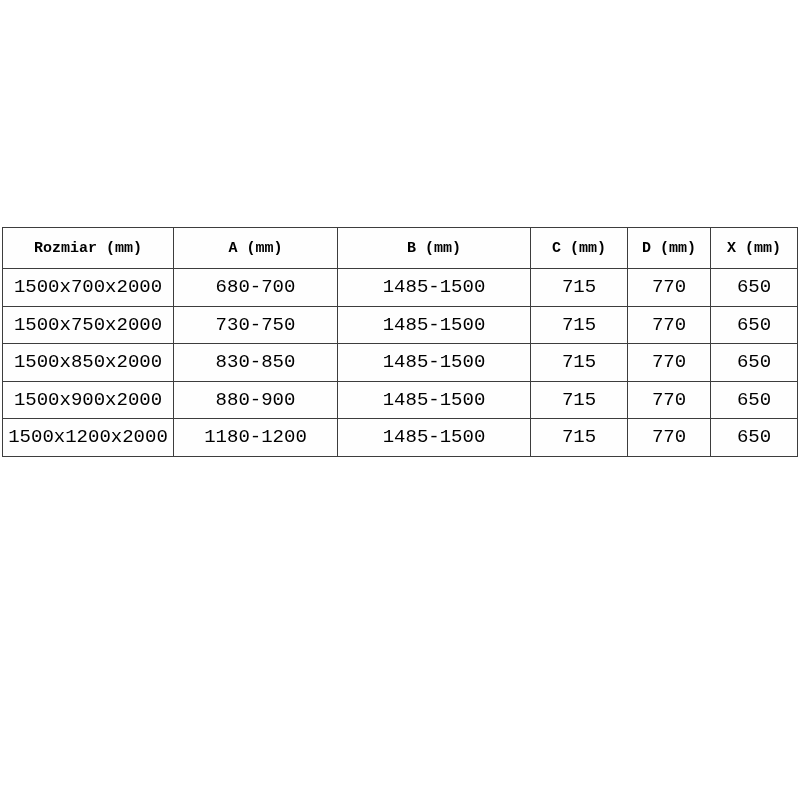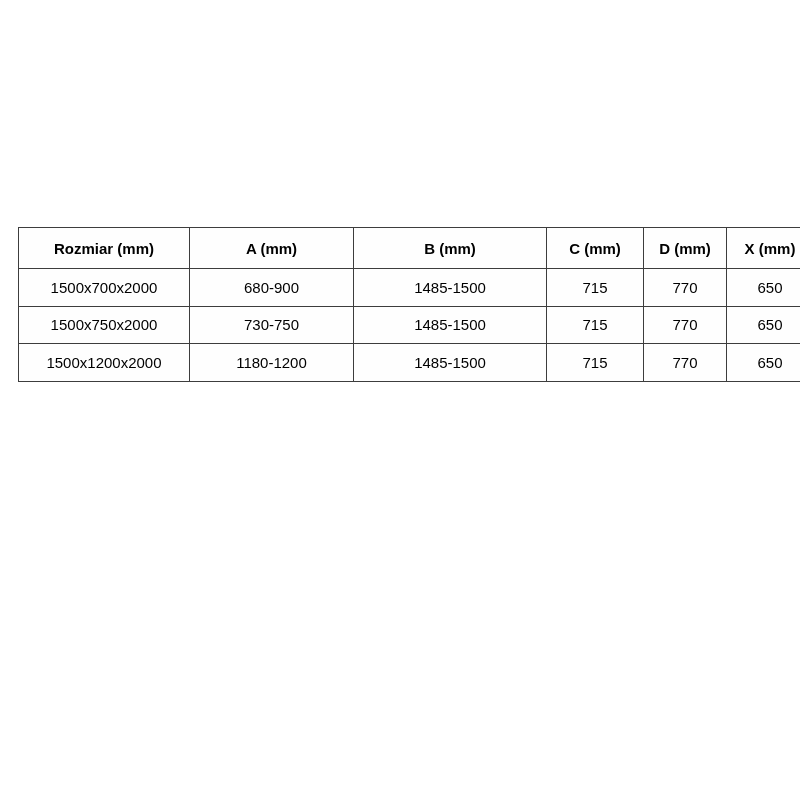--- a/index.html
+++ b/index.html
@@ -13,22 +13,23 @@
   }
   .page {
     width: 800px;
     height: 800px;
     background: #ffffff;
     position: relative;
   }
   .table-wrap {
     position: absolute;
     top: 227px;
-    left: 18px;
+    left: 2px;
     width: 648px;
+    font-family: Liberation Mono, monospace;
   }
   table.spec-table {
     border-collapse: collapse;
     table-layout: fixed;
     width: 795px;
     background: #fefefe;
   }
   table.spec-table th,
   table.spec-table td {
     border: 1.5px solid #3d3d3d;
@@ -39,21 +40,21 @@
     overflow: hidden;
     white-space: nowrap;
   }
   table.spec-table th {
     height: 40px;
     font-size: 15px;
     font-weight: bold;
   }
   table.spec-table td {
     height: 36.5px;
-    font-size: 15px;
+    font-size: 19px;
     font-weight: normal;
   }
   col.c-rozmiar { width: 171px; }
   col.c-a { width: 164px; }
   col.c-b { width: 193px; }
   col.c-c { width: 97px; }
   col.c-d { width: 83px; }
   col.c-x { width: 87px; }
 </style>
 </head>
@@ -76,29 +77,45 @@
           <th>A (mm)</th>
           <th>B (mm)</th>
           <th>C (mm)</th>
           <th>D (mm)</th>
           <th>X (mm)</th>
         </tr>
       </thead>
       <tbody id="spec-body">
           <tr>
             <td>1500x700x2000</td>
-            <td>680-900</td>
+            <td>680-700</td>
             <td>1485-1500</td>
             <td>715</td>
             <td>770</td>
             <td>650</td>
           </tr>
           <tr>
             <td>1500x750x2000</td>
             <td>730-750</td>
+            <td>1485-1500</td>
+            <td>715</td>
+            <td>770</td>
+            <td>650</td>
+          </tr>
+          <tr>
+            <td>1500x850x2000</td>
+            <td>830-850</td>
+            <td>1485-1500</td>
+            <td>715</td>
+            <td>770</td>
+            <td>650</td>
+          </tr>
+          <tr>
+            <td>1500x900x2000</td>
+            <td>880-900</td>
             <td>1485-1500</td>
             <td>715</td>
             <td>770</td>
             <td>650</td>
           </tr>
           <tr>
             <td>1500x1200x2000</td>
             <td>1180-1200</td>
             <td>1485-1500</td>
             <td>715</td>

